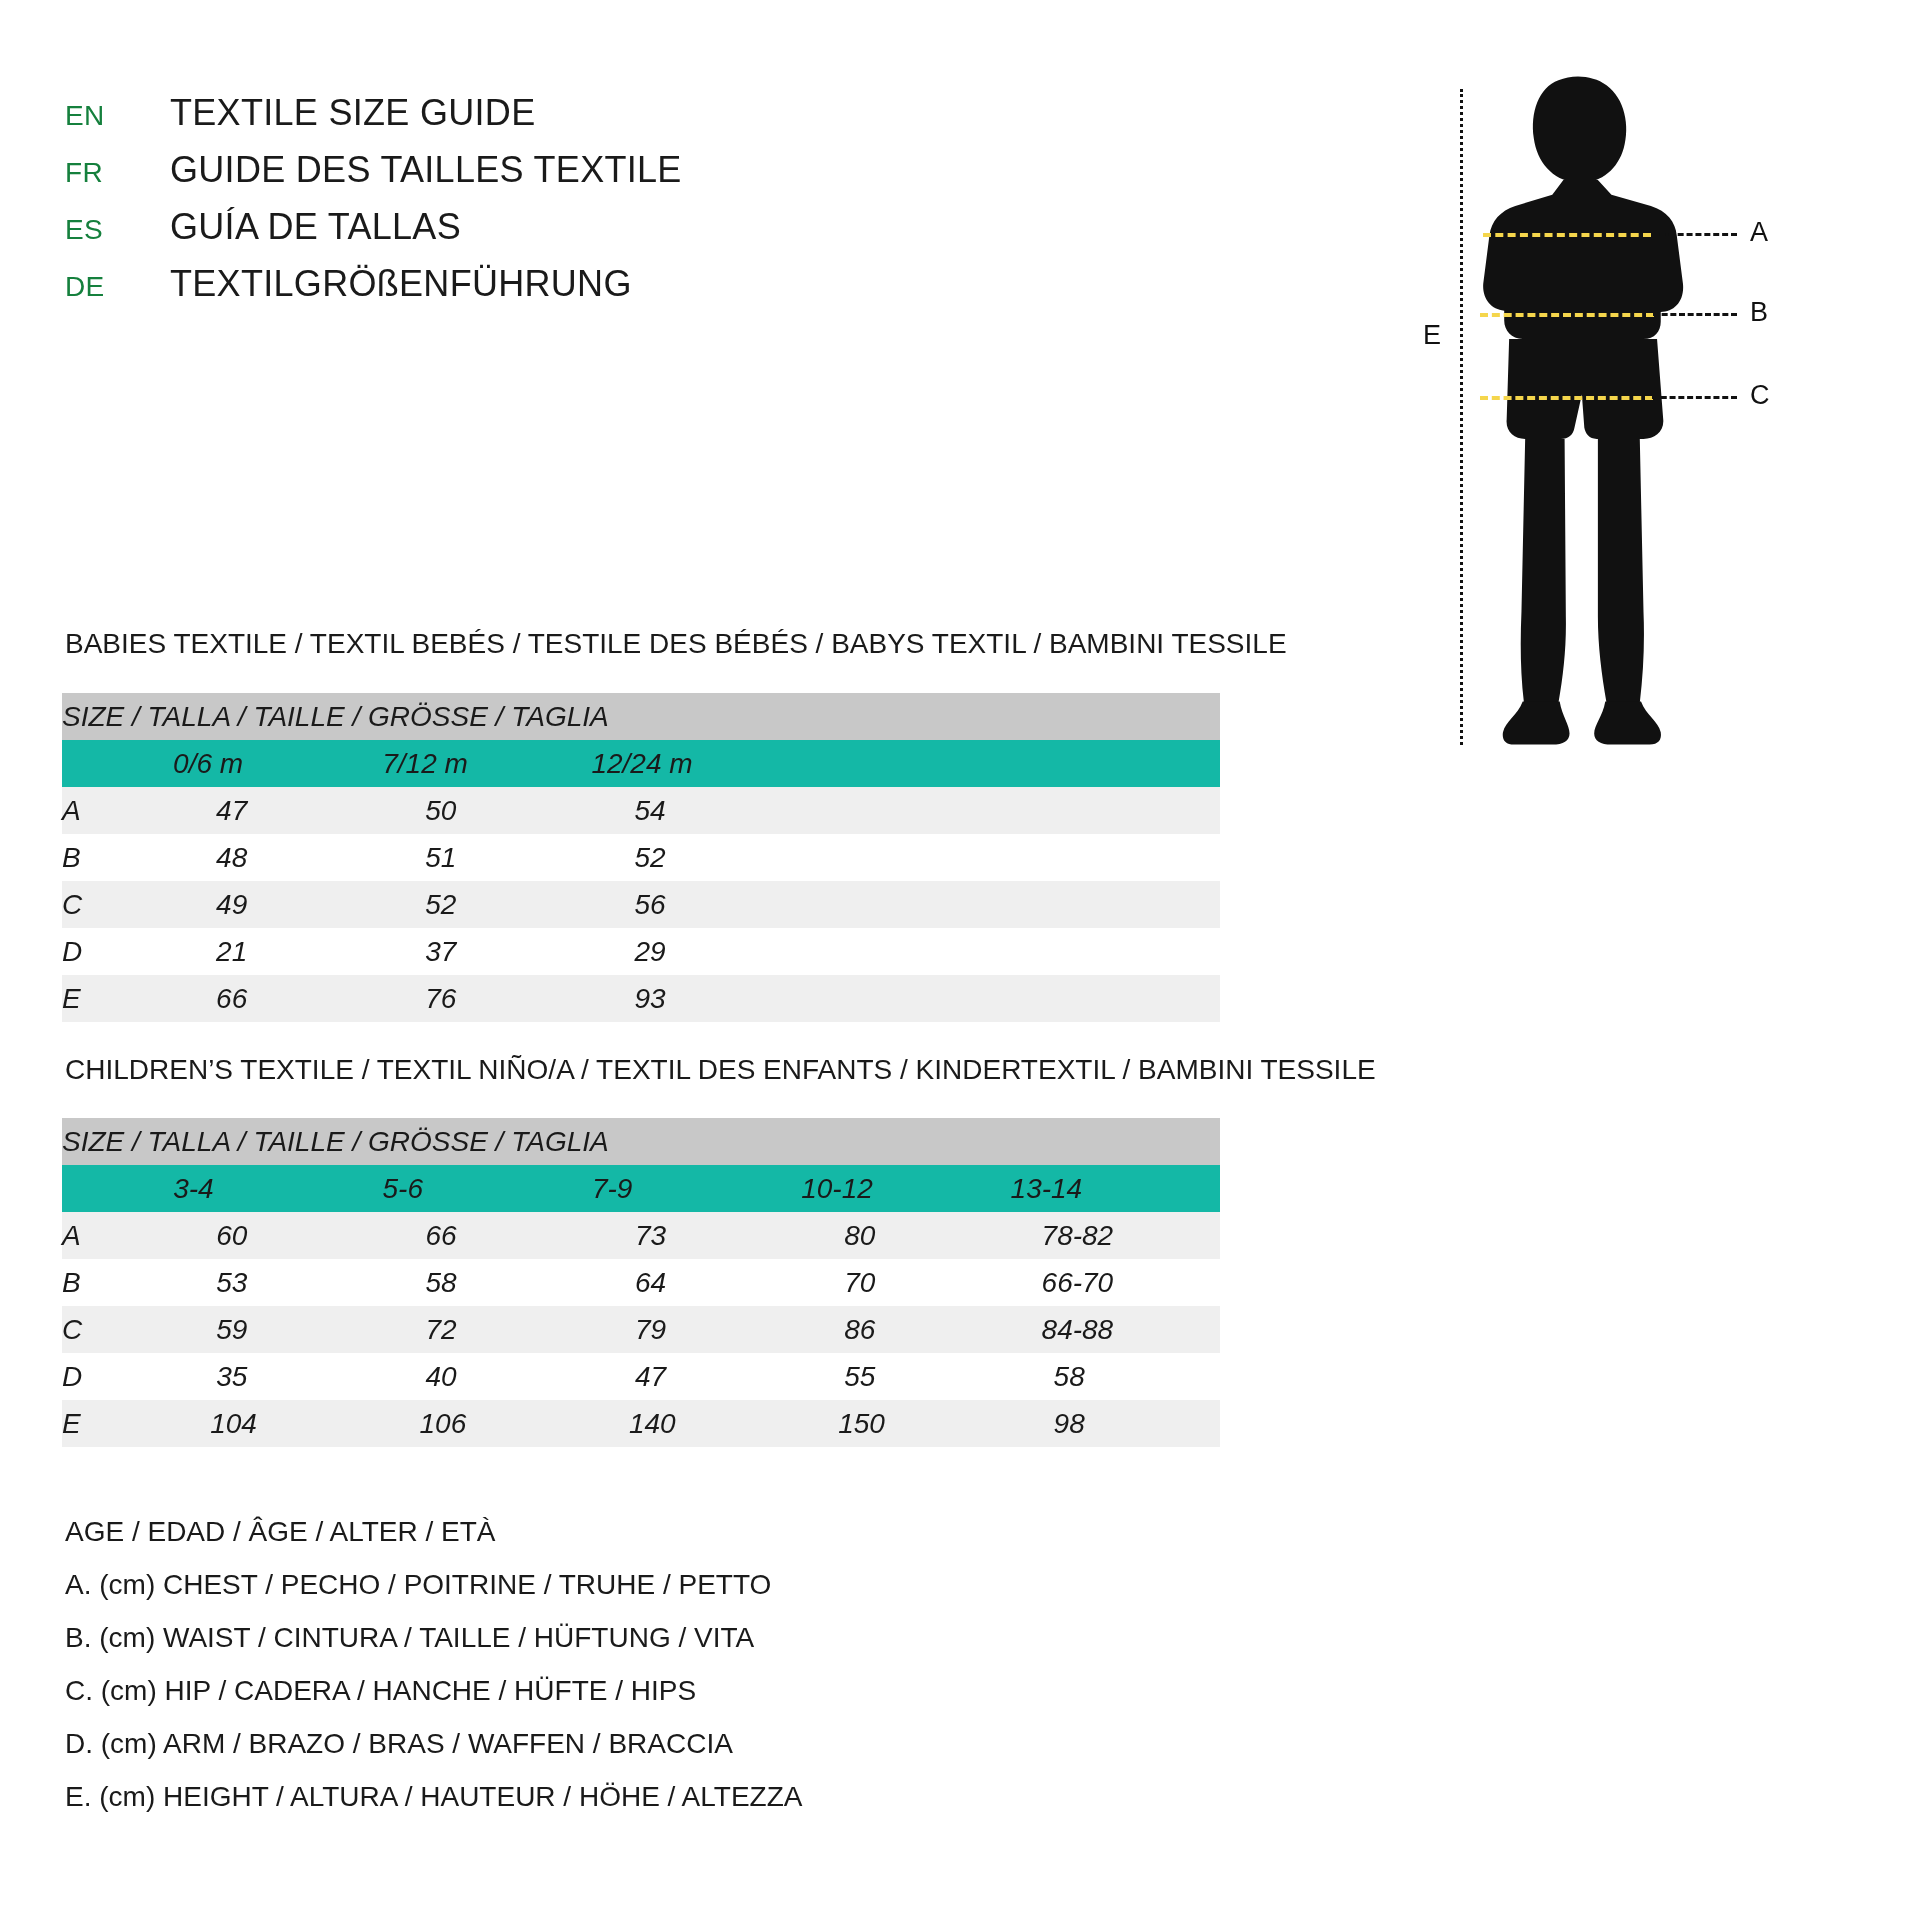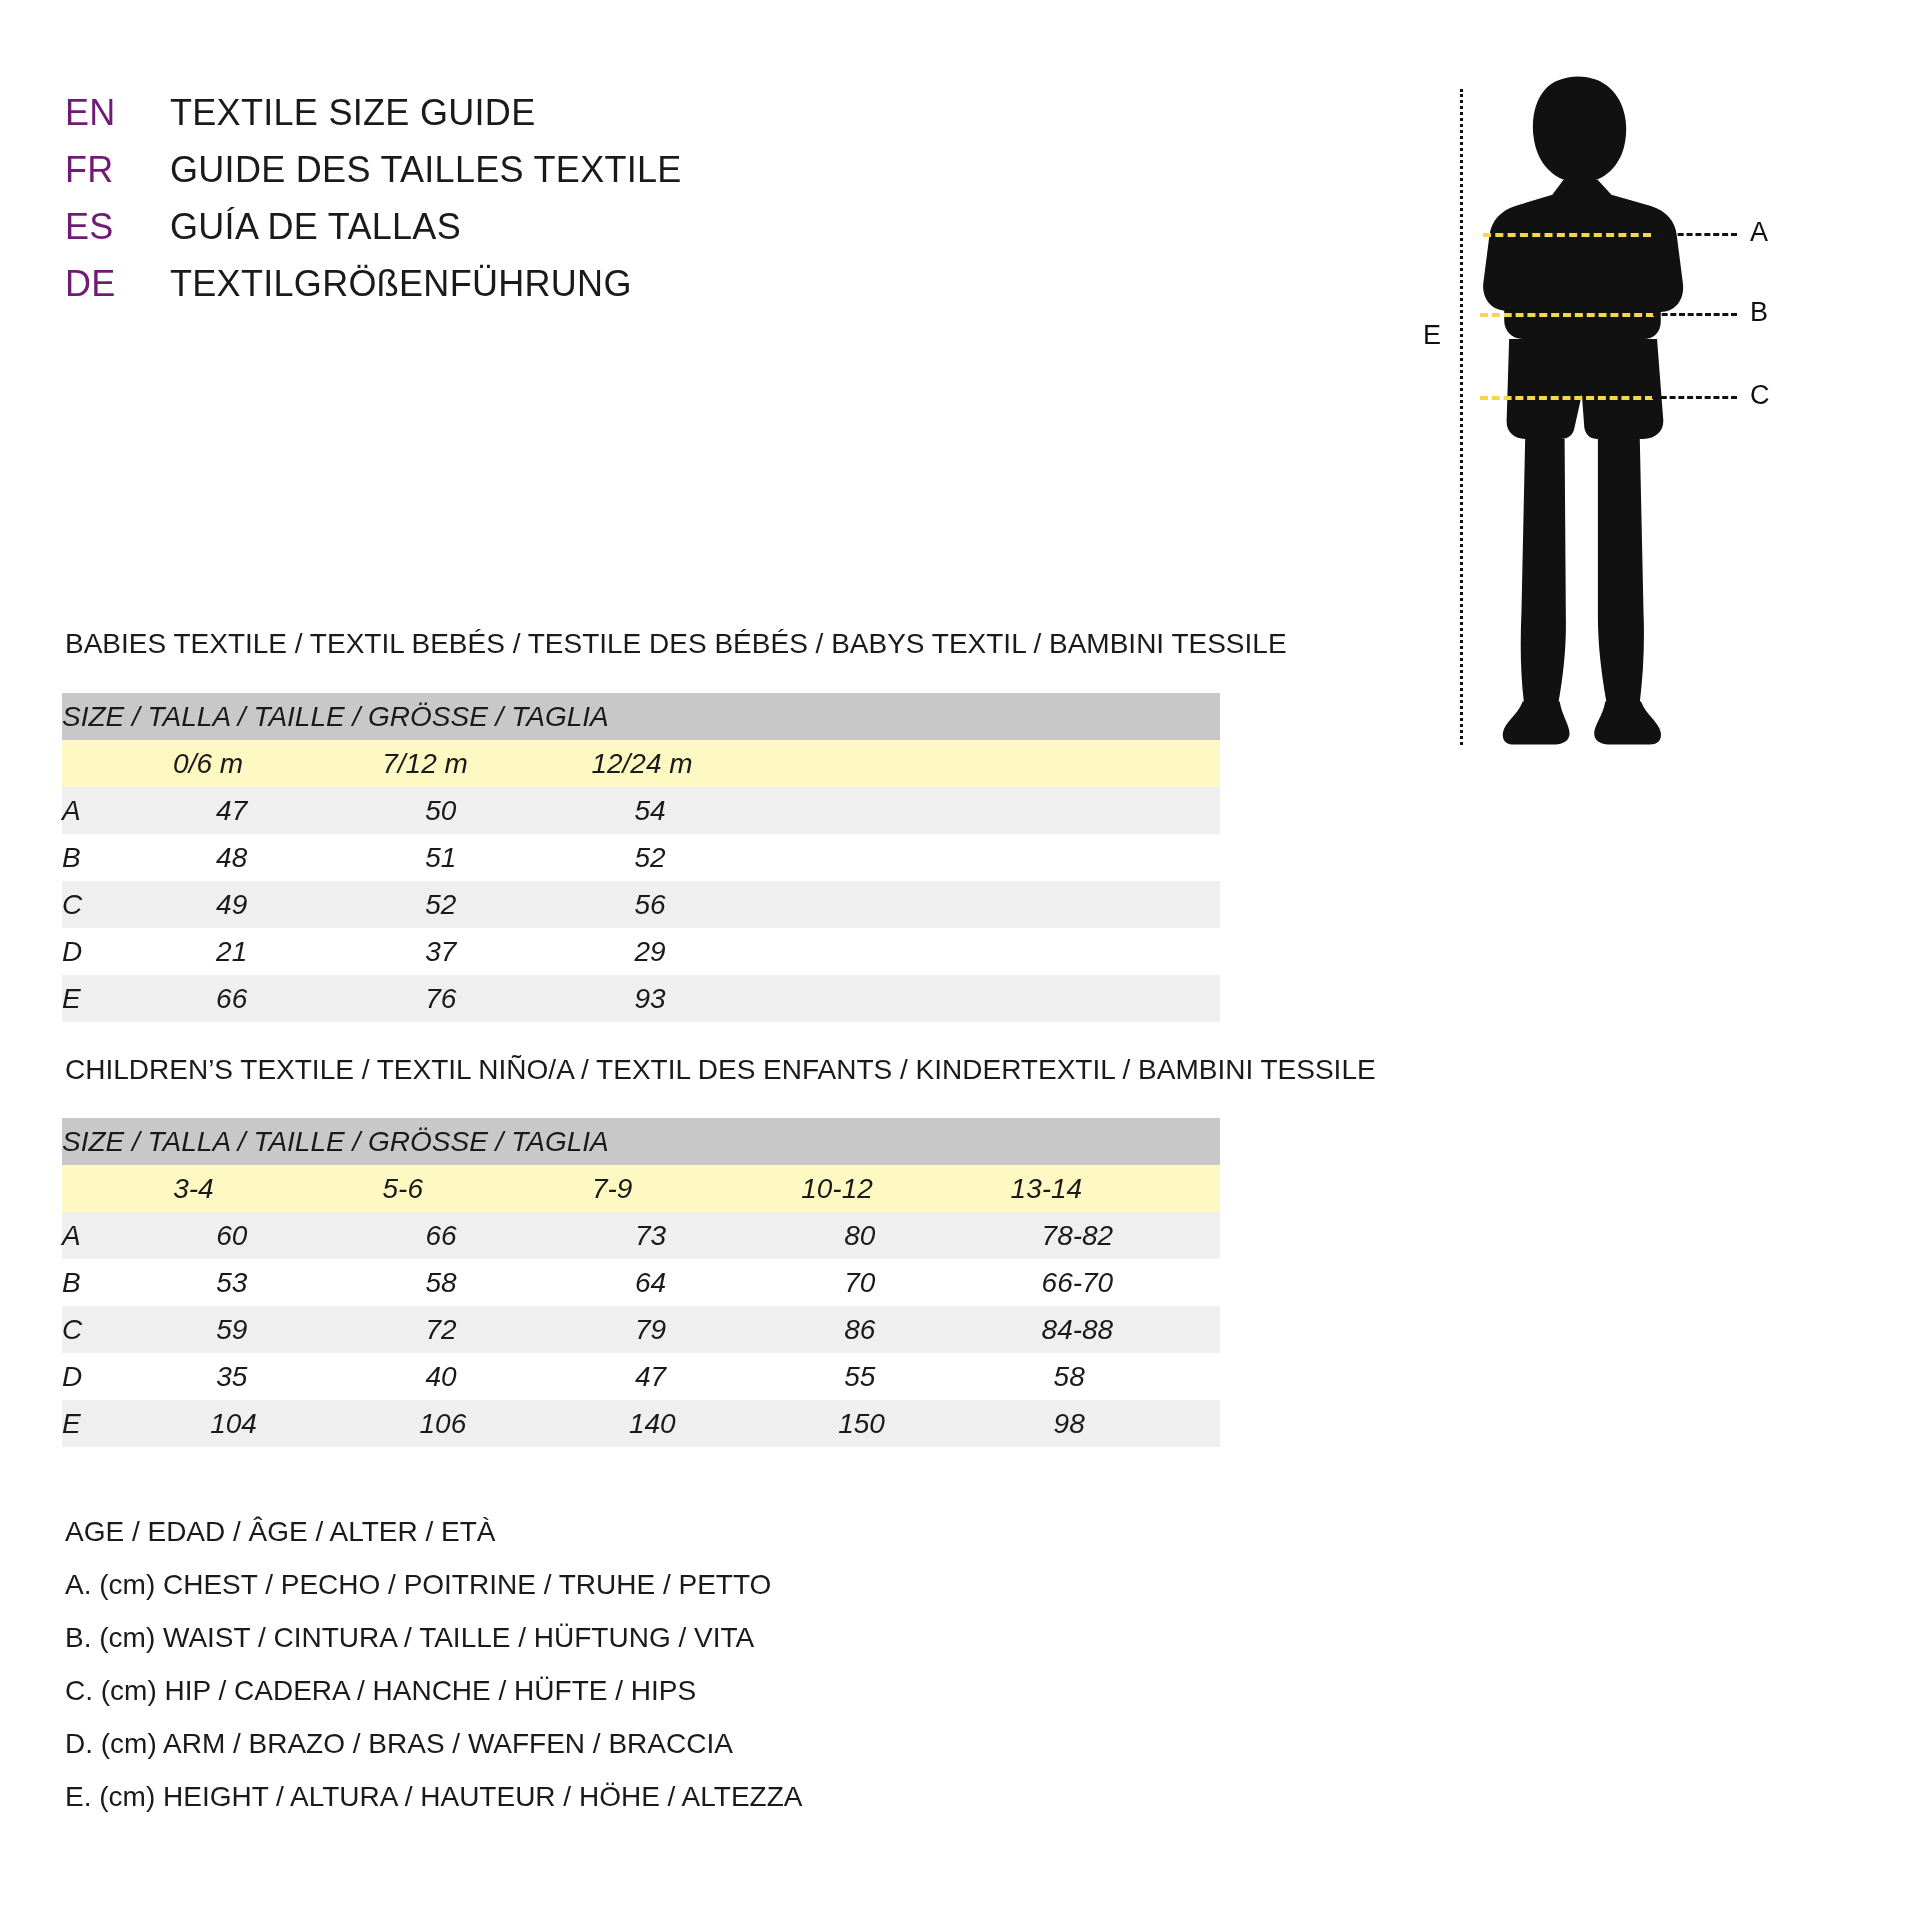--- a/index.html
+++ b/index.html
@@ -29,23 +29,23 @@
     top: 92px;
     left: 65px;
   }
   .lang-row {
     display: flex;
     align-items: baseline;
     height: 57px;
   }
   .lang-code {
     width: 105px;
-    font-size: 36px;
+    font-size: 28px;
     letter-spacing: 0.3px;
-    color: #701a75;
+    color: #15803d;
   }
   .lang-text {
     font-size: 36px;
     letter-spacing: 0.3px;
     color: #1a1a1a;
     white-space: nowrap;
   }
 
   
   .figure-area {
@@ -107,21 +107,21 @@
     vertical-align: middle;
     color: #1a1a1a;
   }
   .hdr-row td {
     background: #c8c8c8;
     height: 46px;
     padding-left: 11px;
     font-size: 28px;
   }
   .subhdr-row td {
-    background: #fef9c3;
+    background: #14b8a6;
     height: 46px;
   }
   .row-shade td {
     background: #efefef;
   }
   .row-plain td {
     background: #ffffff;
   }
   .col-label {
     padding-left: 11px;

